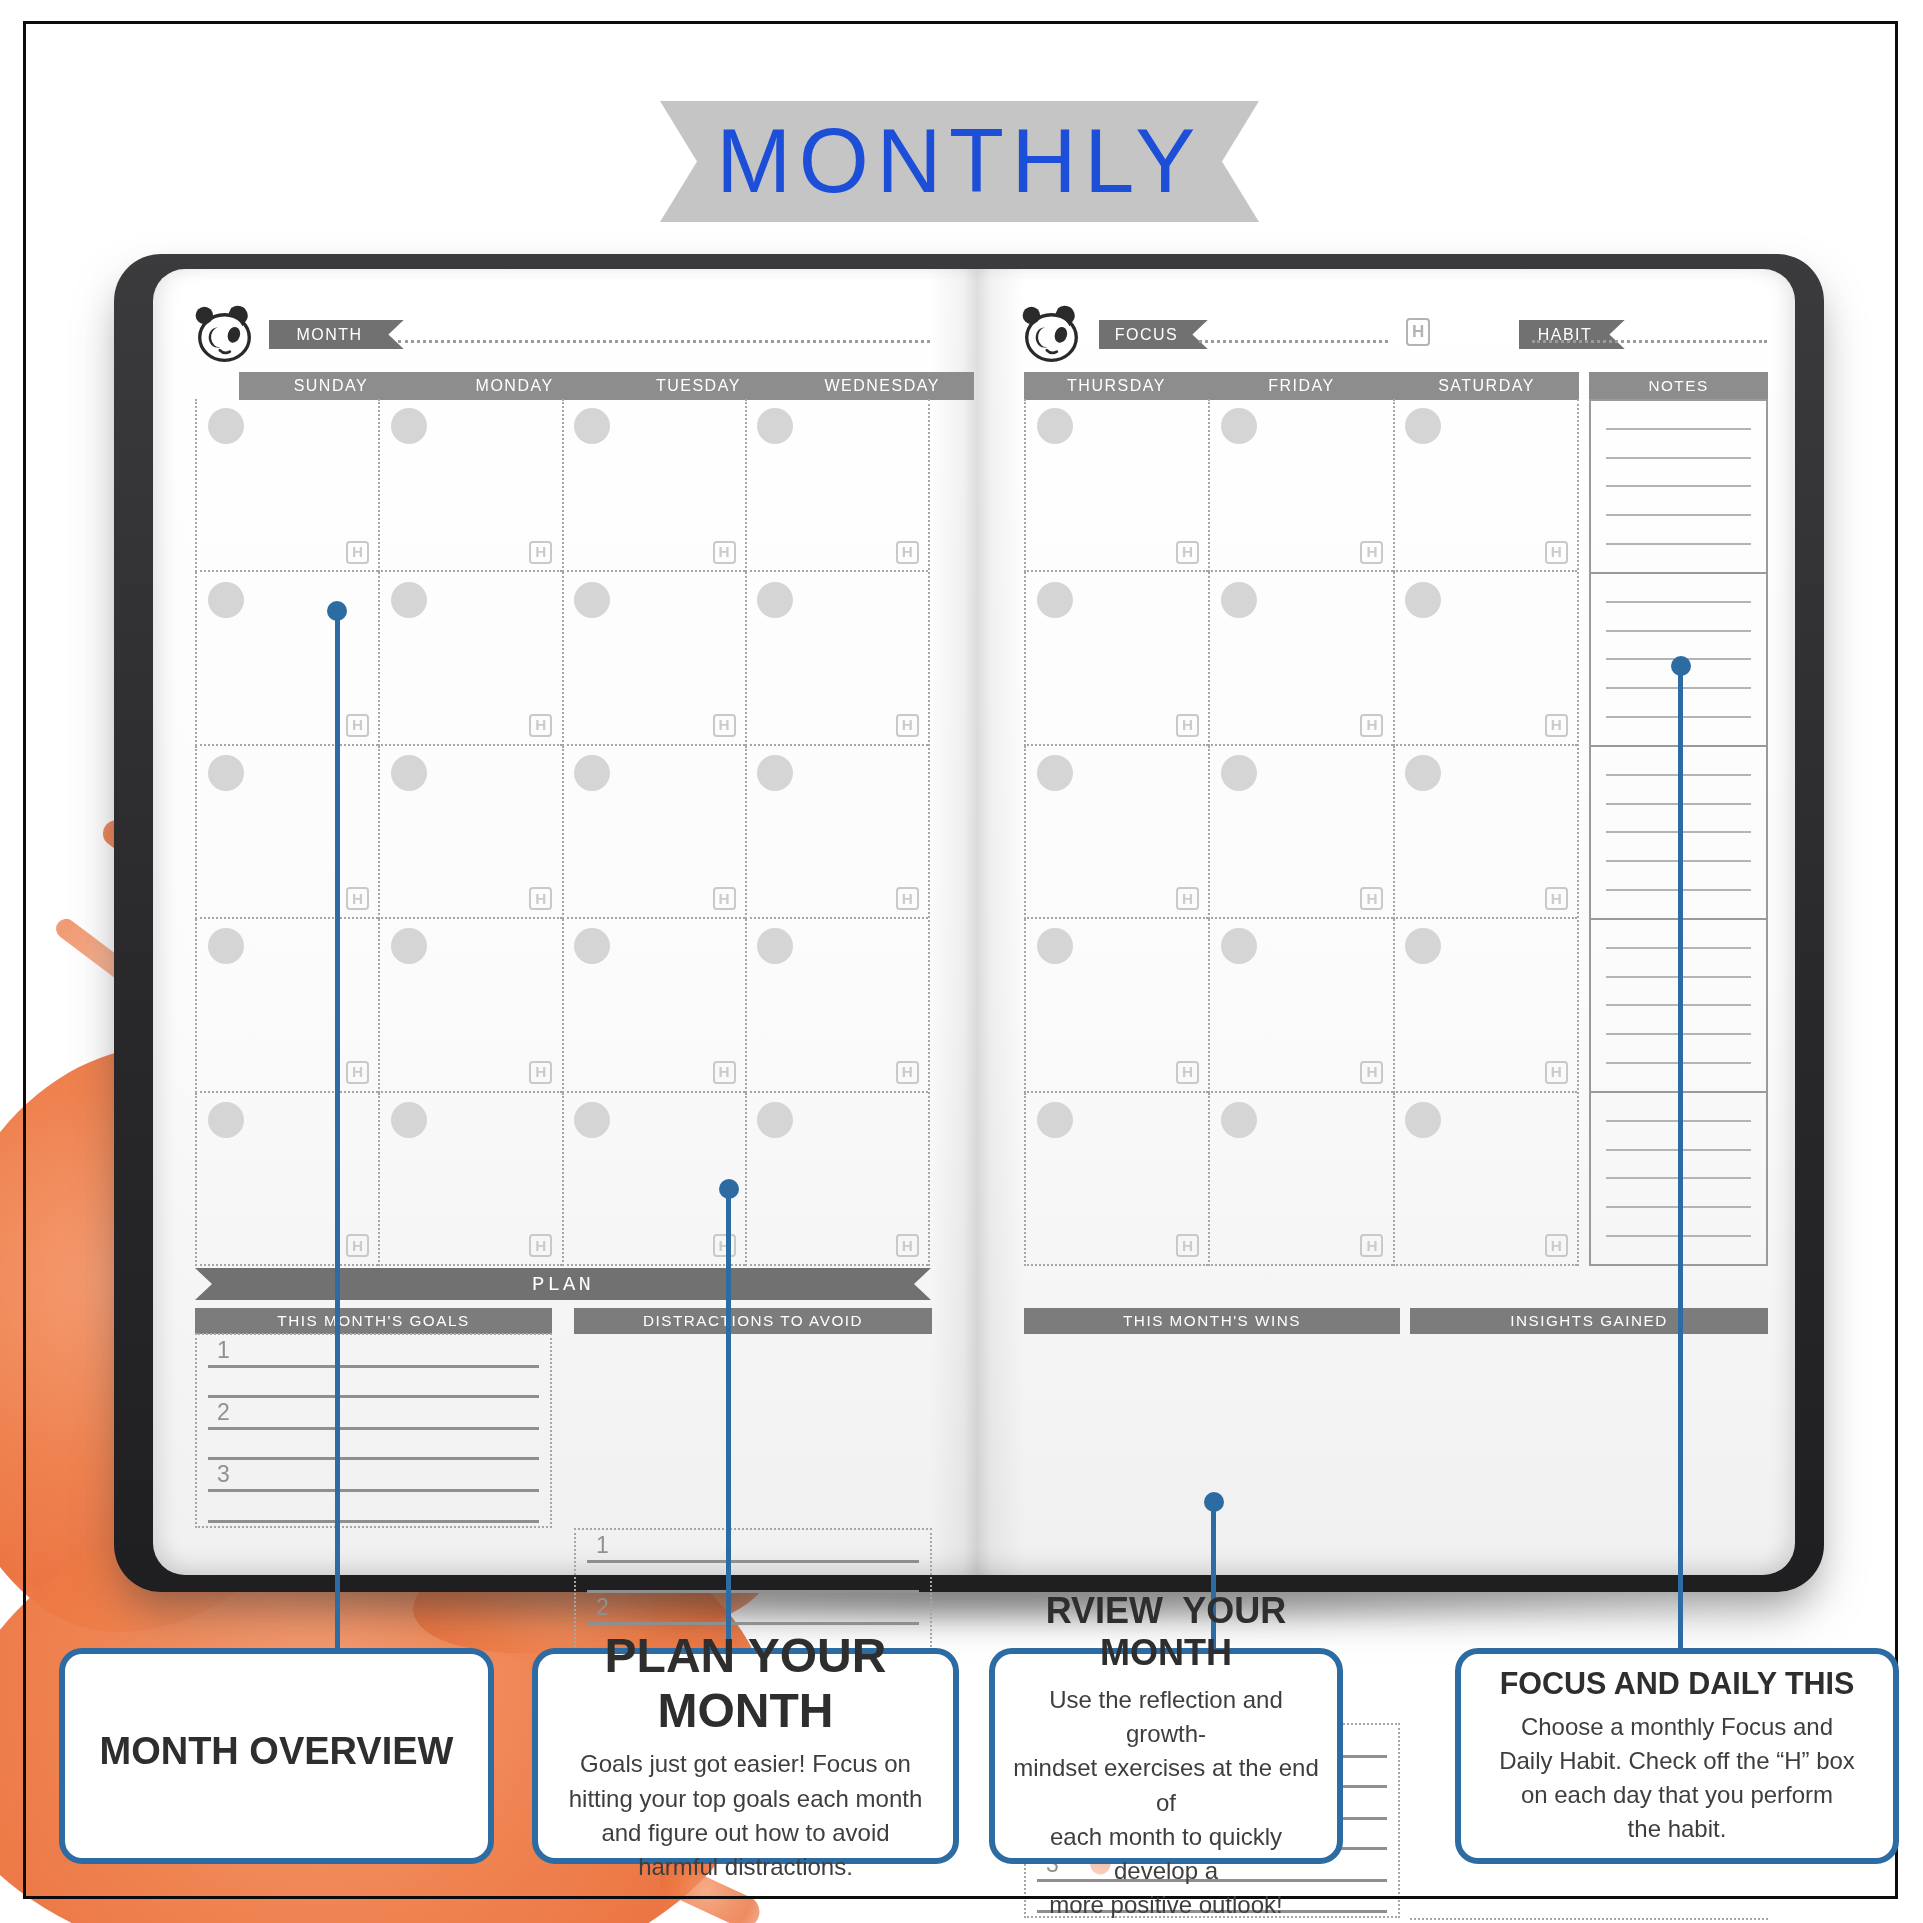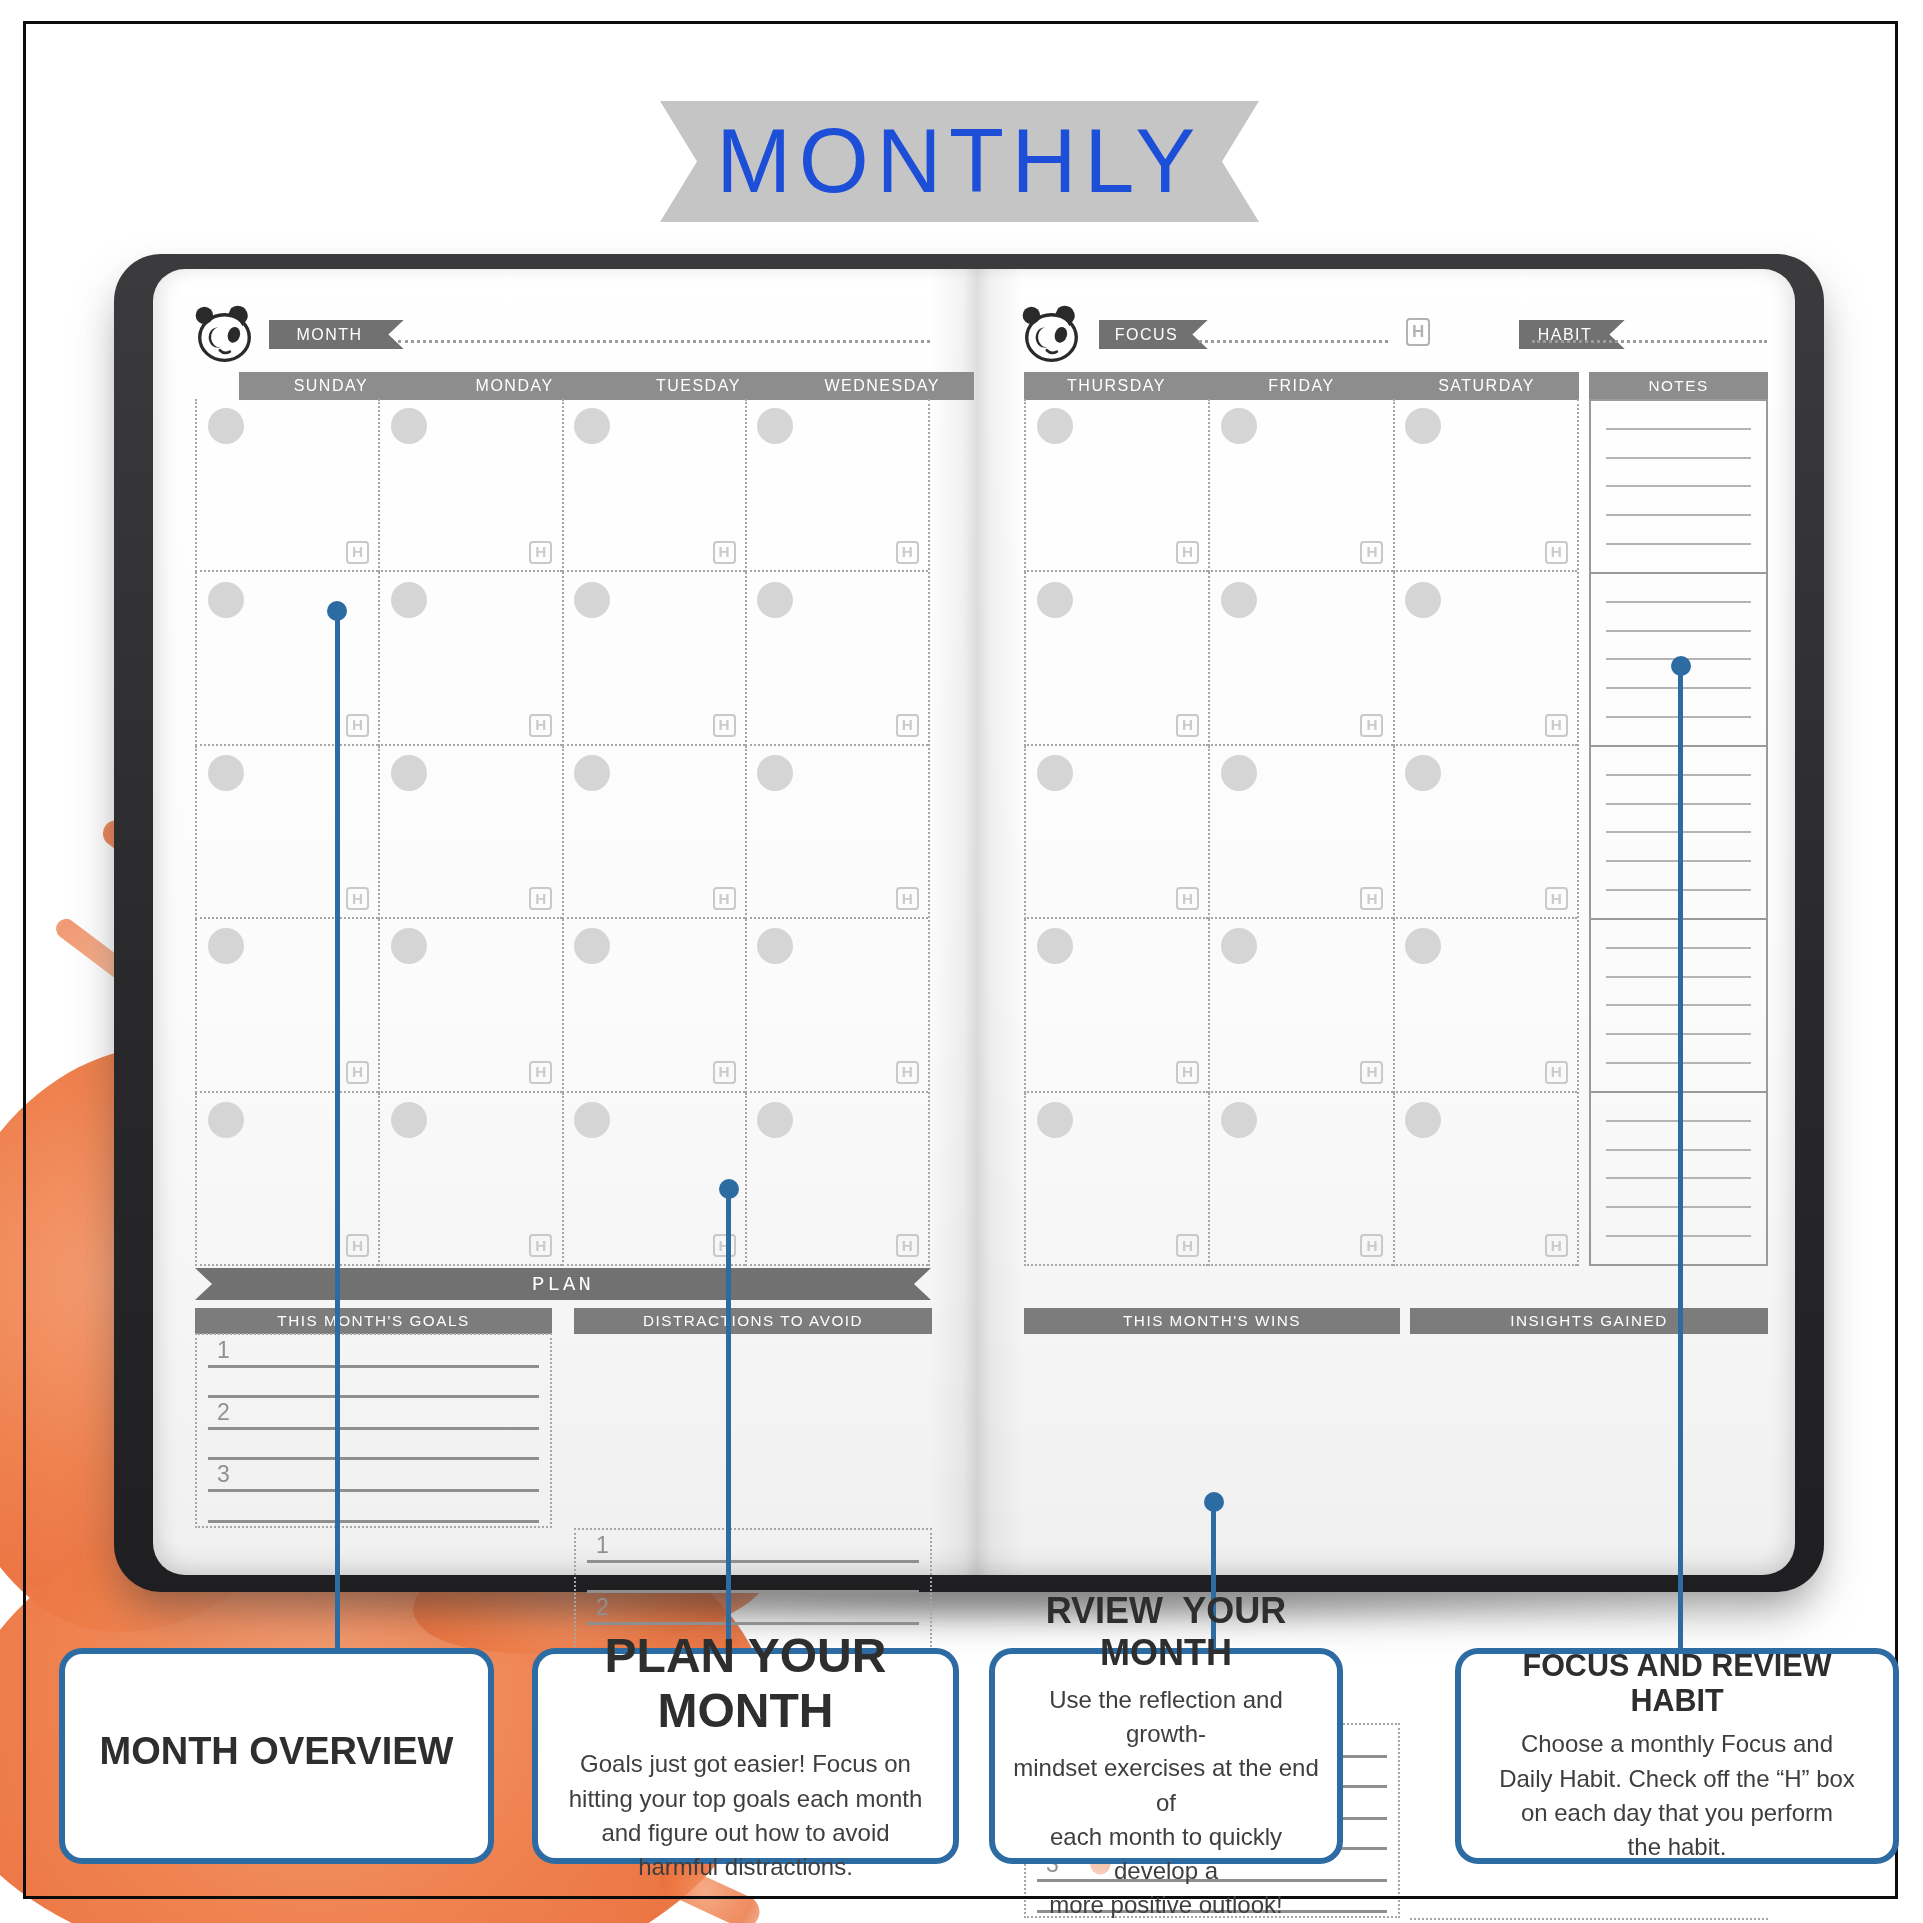--- a/index.html
+++ b/index.html
@@ -411,19 +411,19 @@
 harmful distractions.</div>
 </div>
 <div class="abs callout c3" style="left:989px;top:1648px;width:354px;height:216px;">
   <div class="callout-title">RVIEW  YOUR MONTH</div>
   <div class="callout-body">Use the reflection and growth-
 mindset exercises at the end of
 each month to quickly develop a
 more positive outlook!</div>
 </div>
 <div class="abs callout c4" style="left:1455px;top:1648px;width:444px;height:216px;">
-  <div class="callout-title">FOCUS AND REVIEW HABIT</div>
+  <div class="callout-title">FOCUS AND DAILY THIS</div>
   <div class="callout-body">Choose a monthly Focus and
 Daily Habit. Check off the “H” box
 on each day that you perform
 the habit.</div>
 </div>
 
 
 </body></html>

